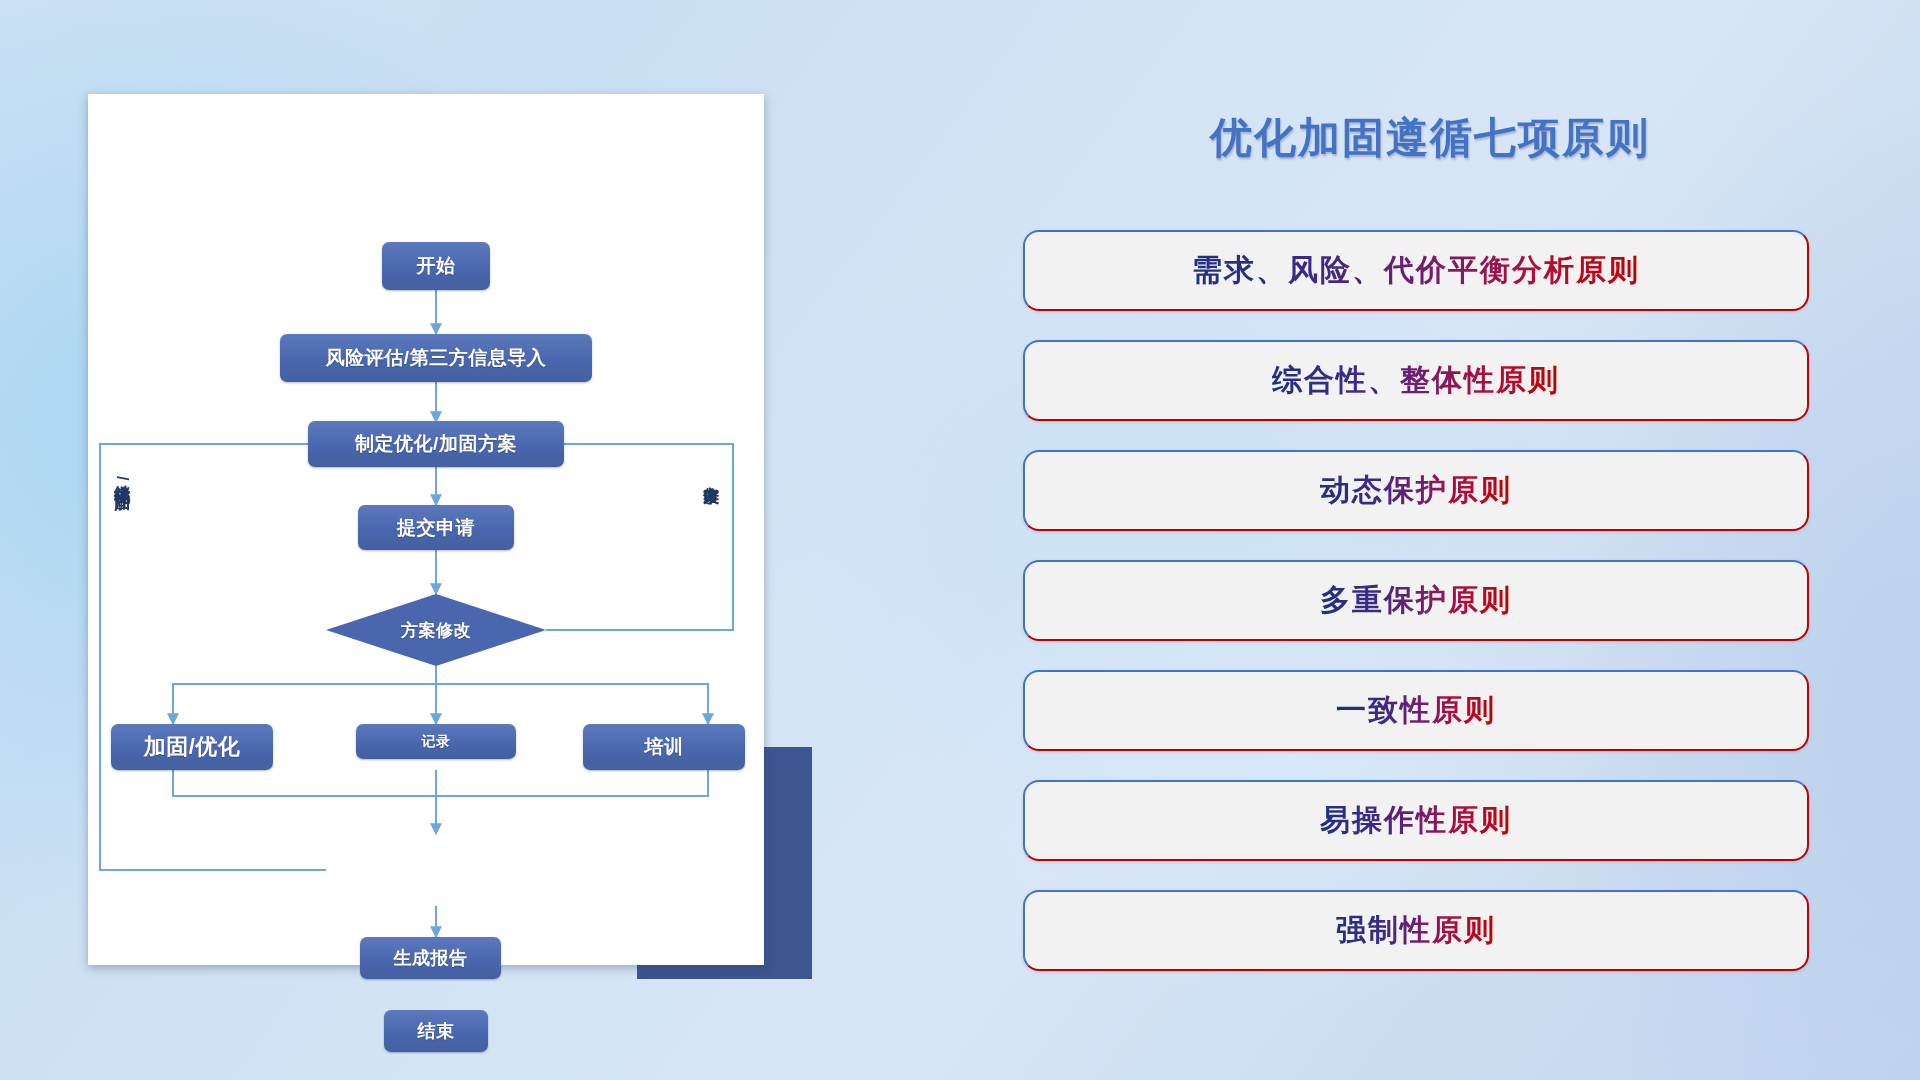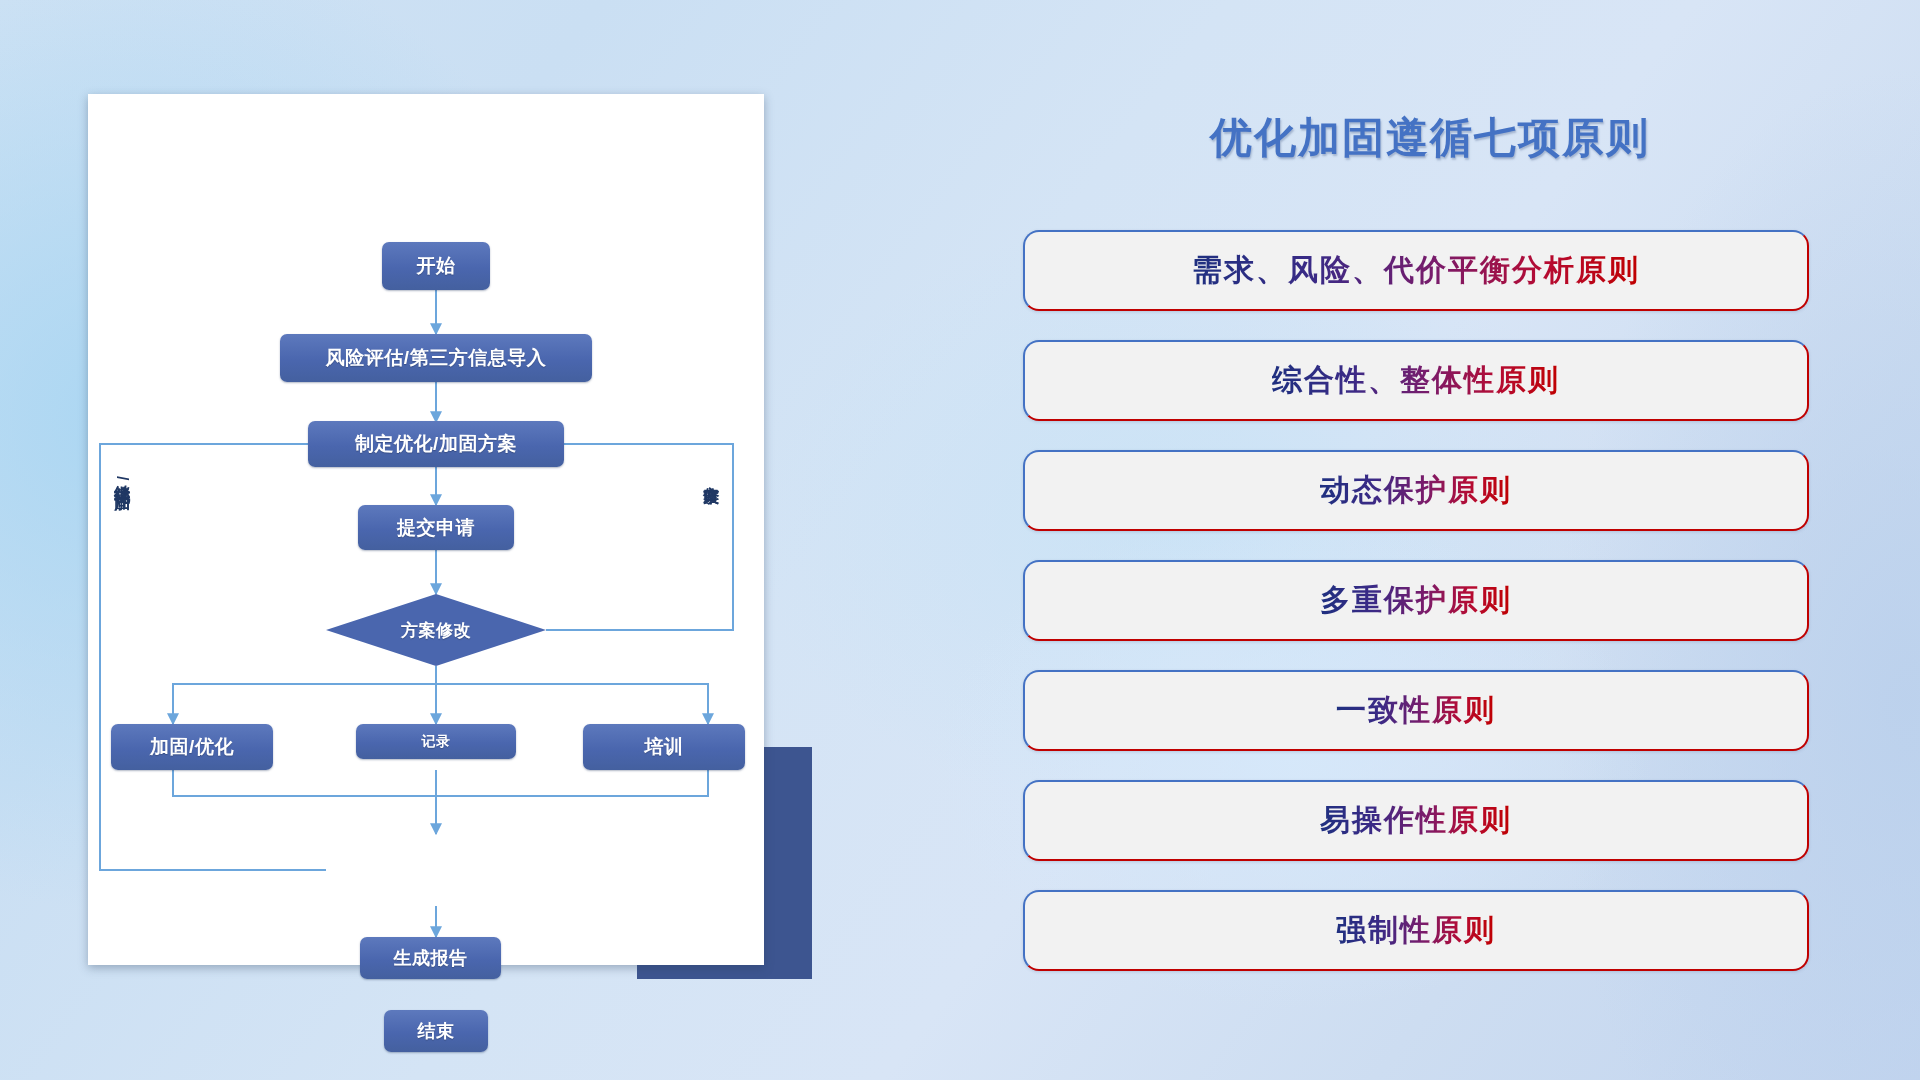--- a/index.html
+++ b/index.html
@@ -200,21 +200,21 @@
 
       <div class="node" style="left:220px; top:327px; width:256px; height:46px; font-size:19px;">制定优化/加固方案</div>
 
       <div class="node" style="left:270px; top:411px; width:156px; height:45px; font-size:19px;">提交申请</div>
 
       <div class="dnode" style="left:238px; top:500px; width:220px; height:72px; font-size:17px;">
         <span class="dshape"></span>
         <span class="dlabel">方案修改</span>
       </div>
 
-      <div class="node" style="left:23px; top:630px; width:162px; height:46px; font-size:19px;">加固/优化</div>
+      <div class="node" style="left:23px; top:630px; width:162px; height:46px; font-size:22px;">加固/优化</div>
 
       <div class="node" style="left:268px; top:630px; width:160px; height:35px; font-size:14px;">记录</div>
 
       <div class="node" style="left:495px; top:630px; width:162px; height:46px; font-size:19px;">培训</div>
 
 
       <div class="node" style="left:272px; top:843px; width:141px; height:42px; font-size:18px;">生成报告</div>
 
       <div class="node" style="left:296px; top:916px; width:104px; height:42px; font-size:18px;">结束</div>
 

